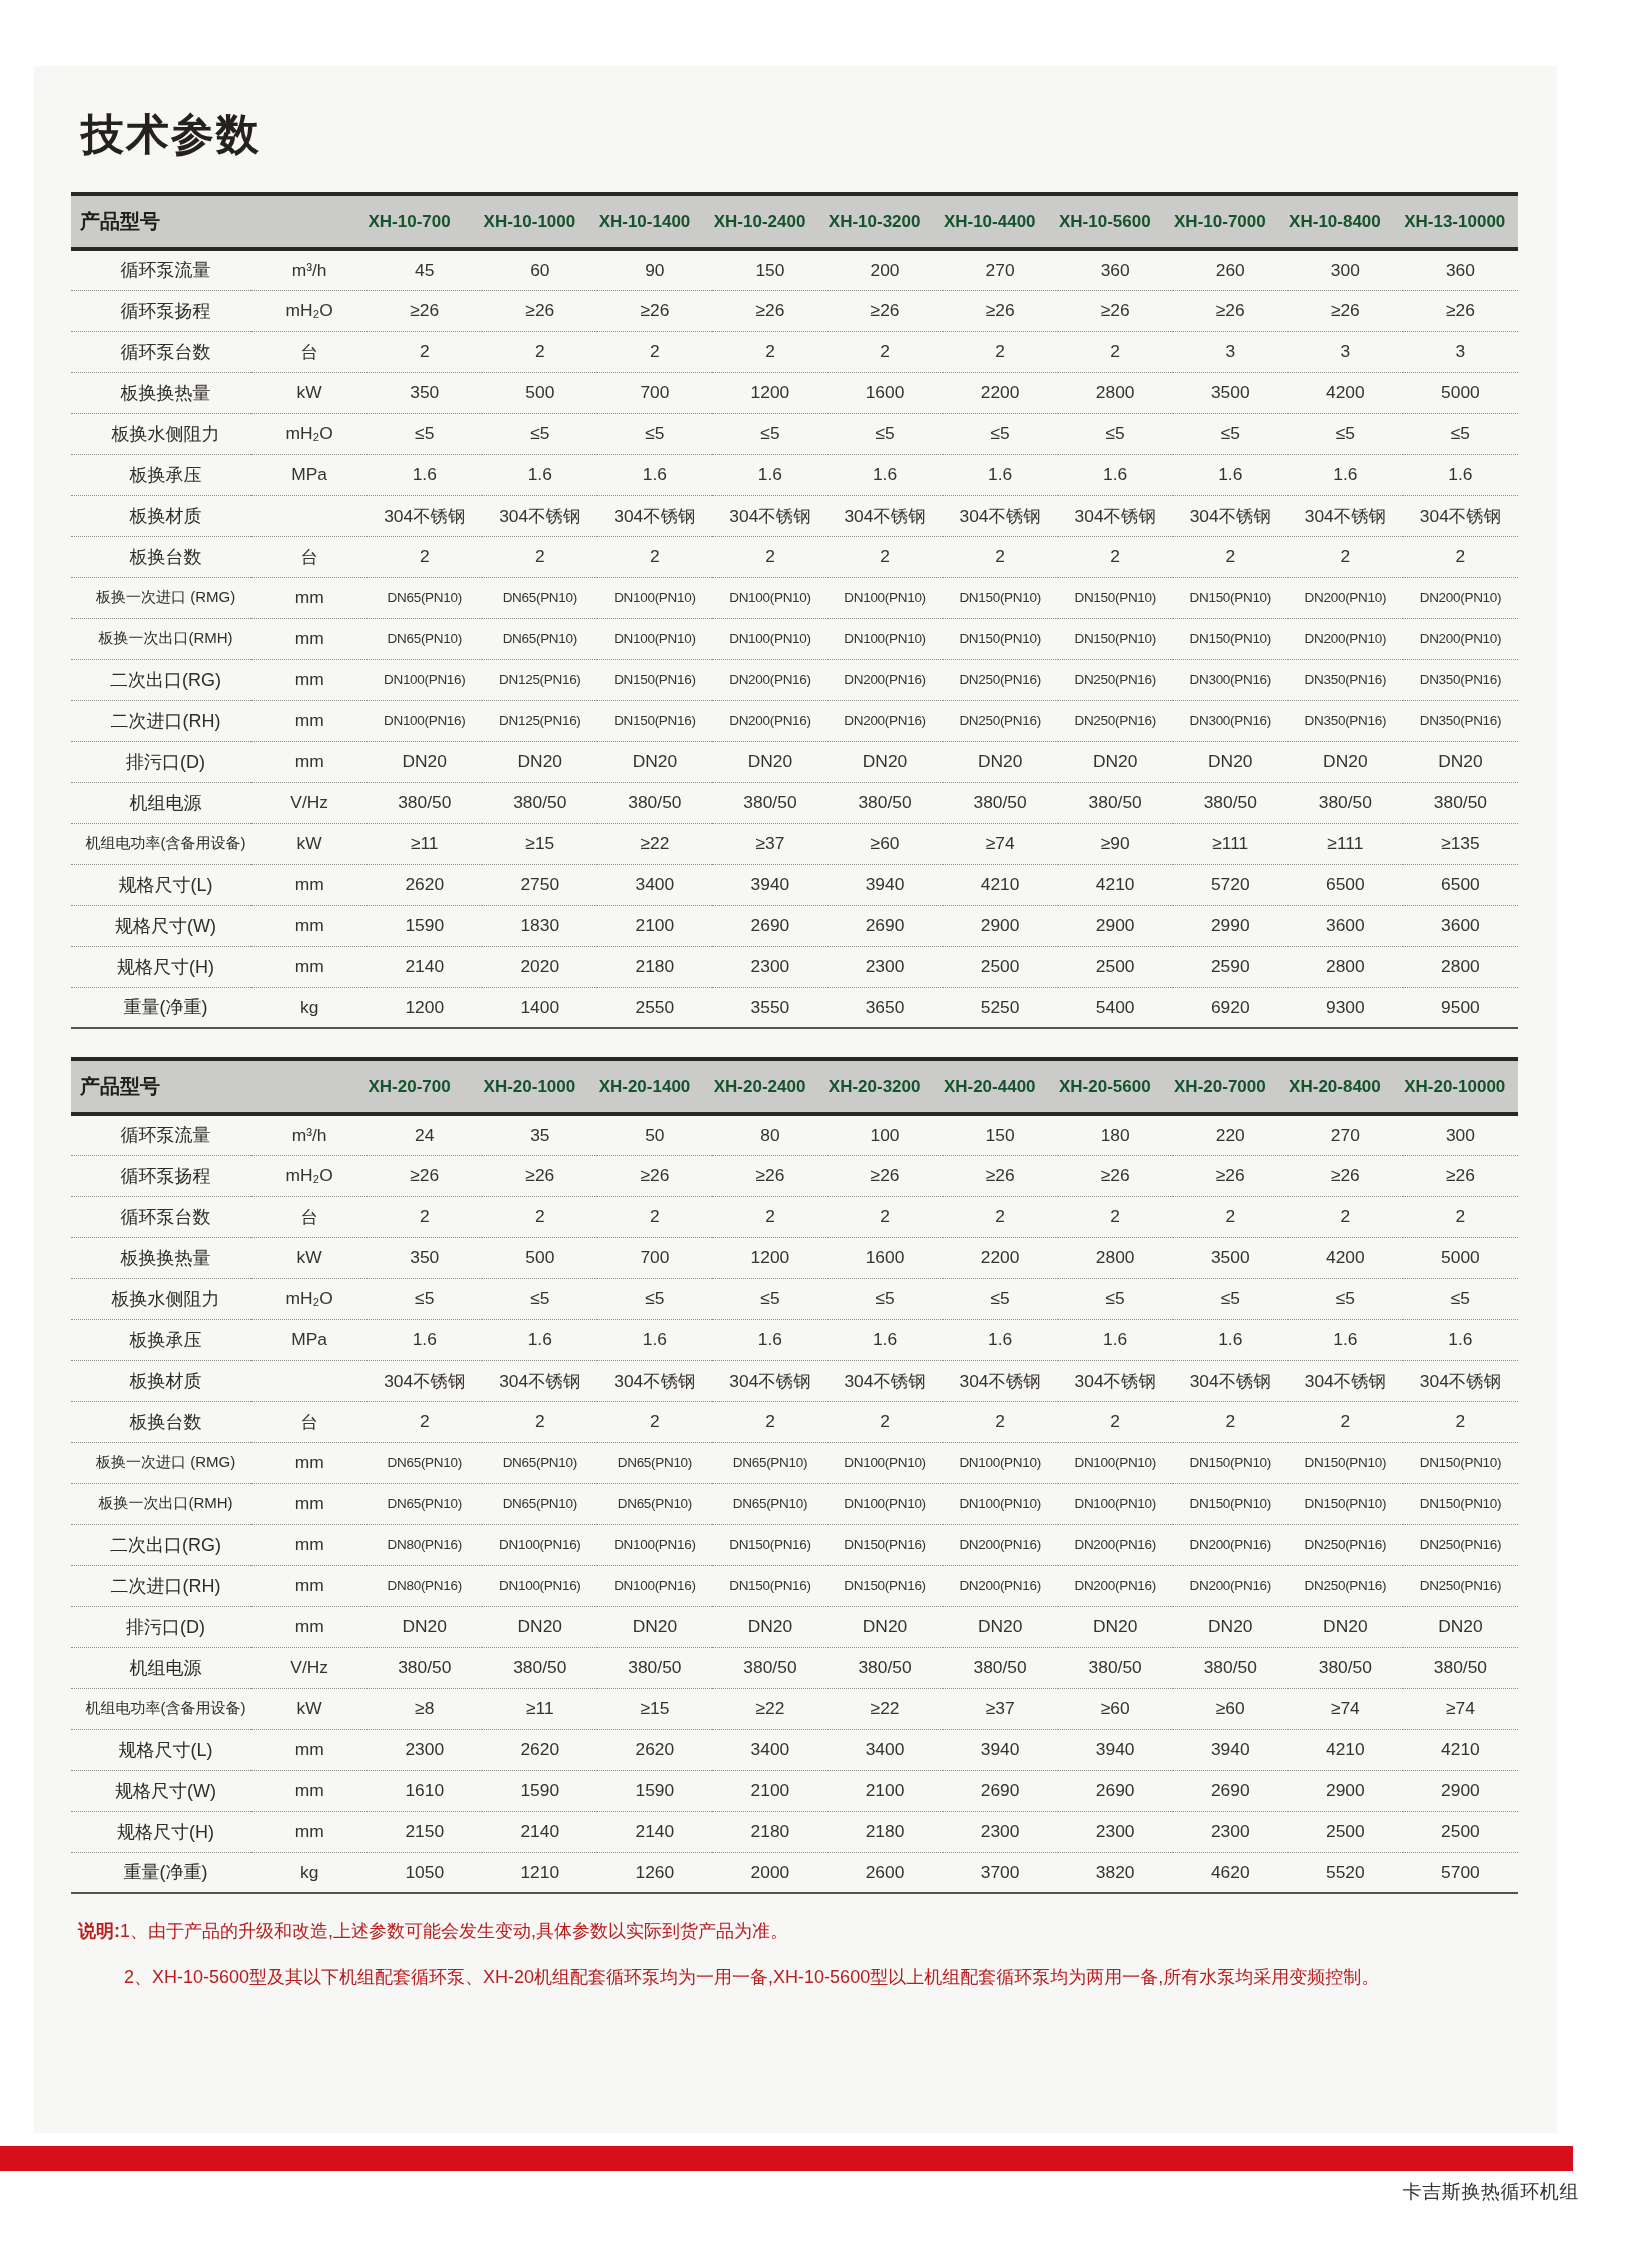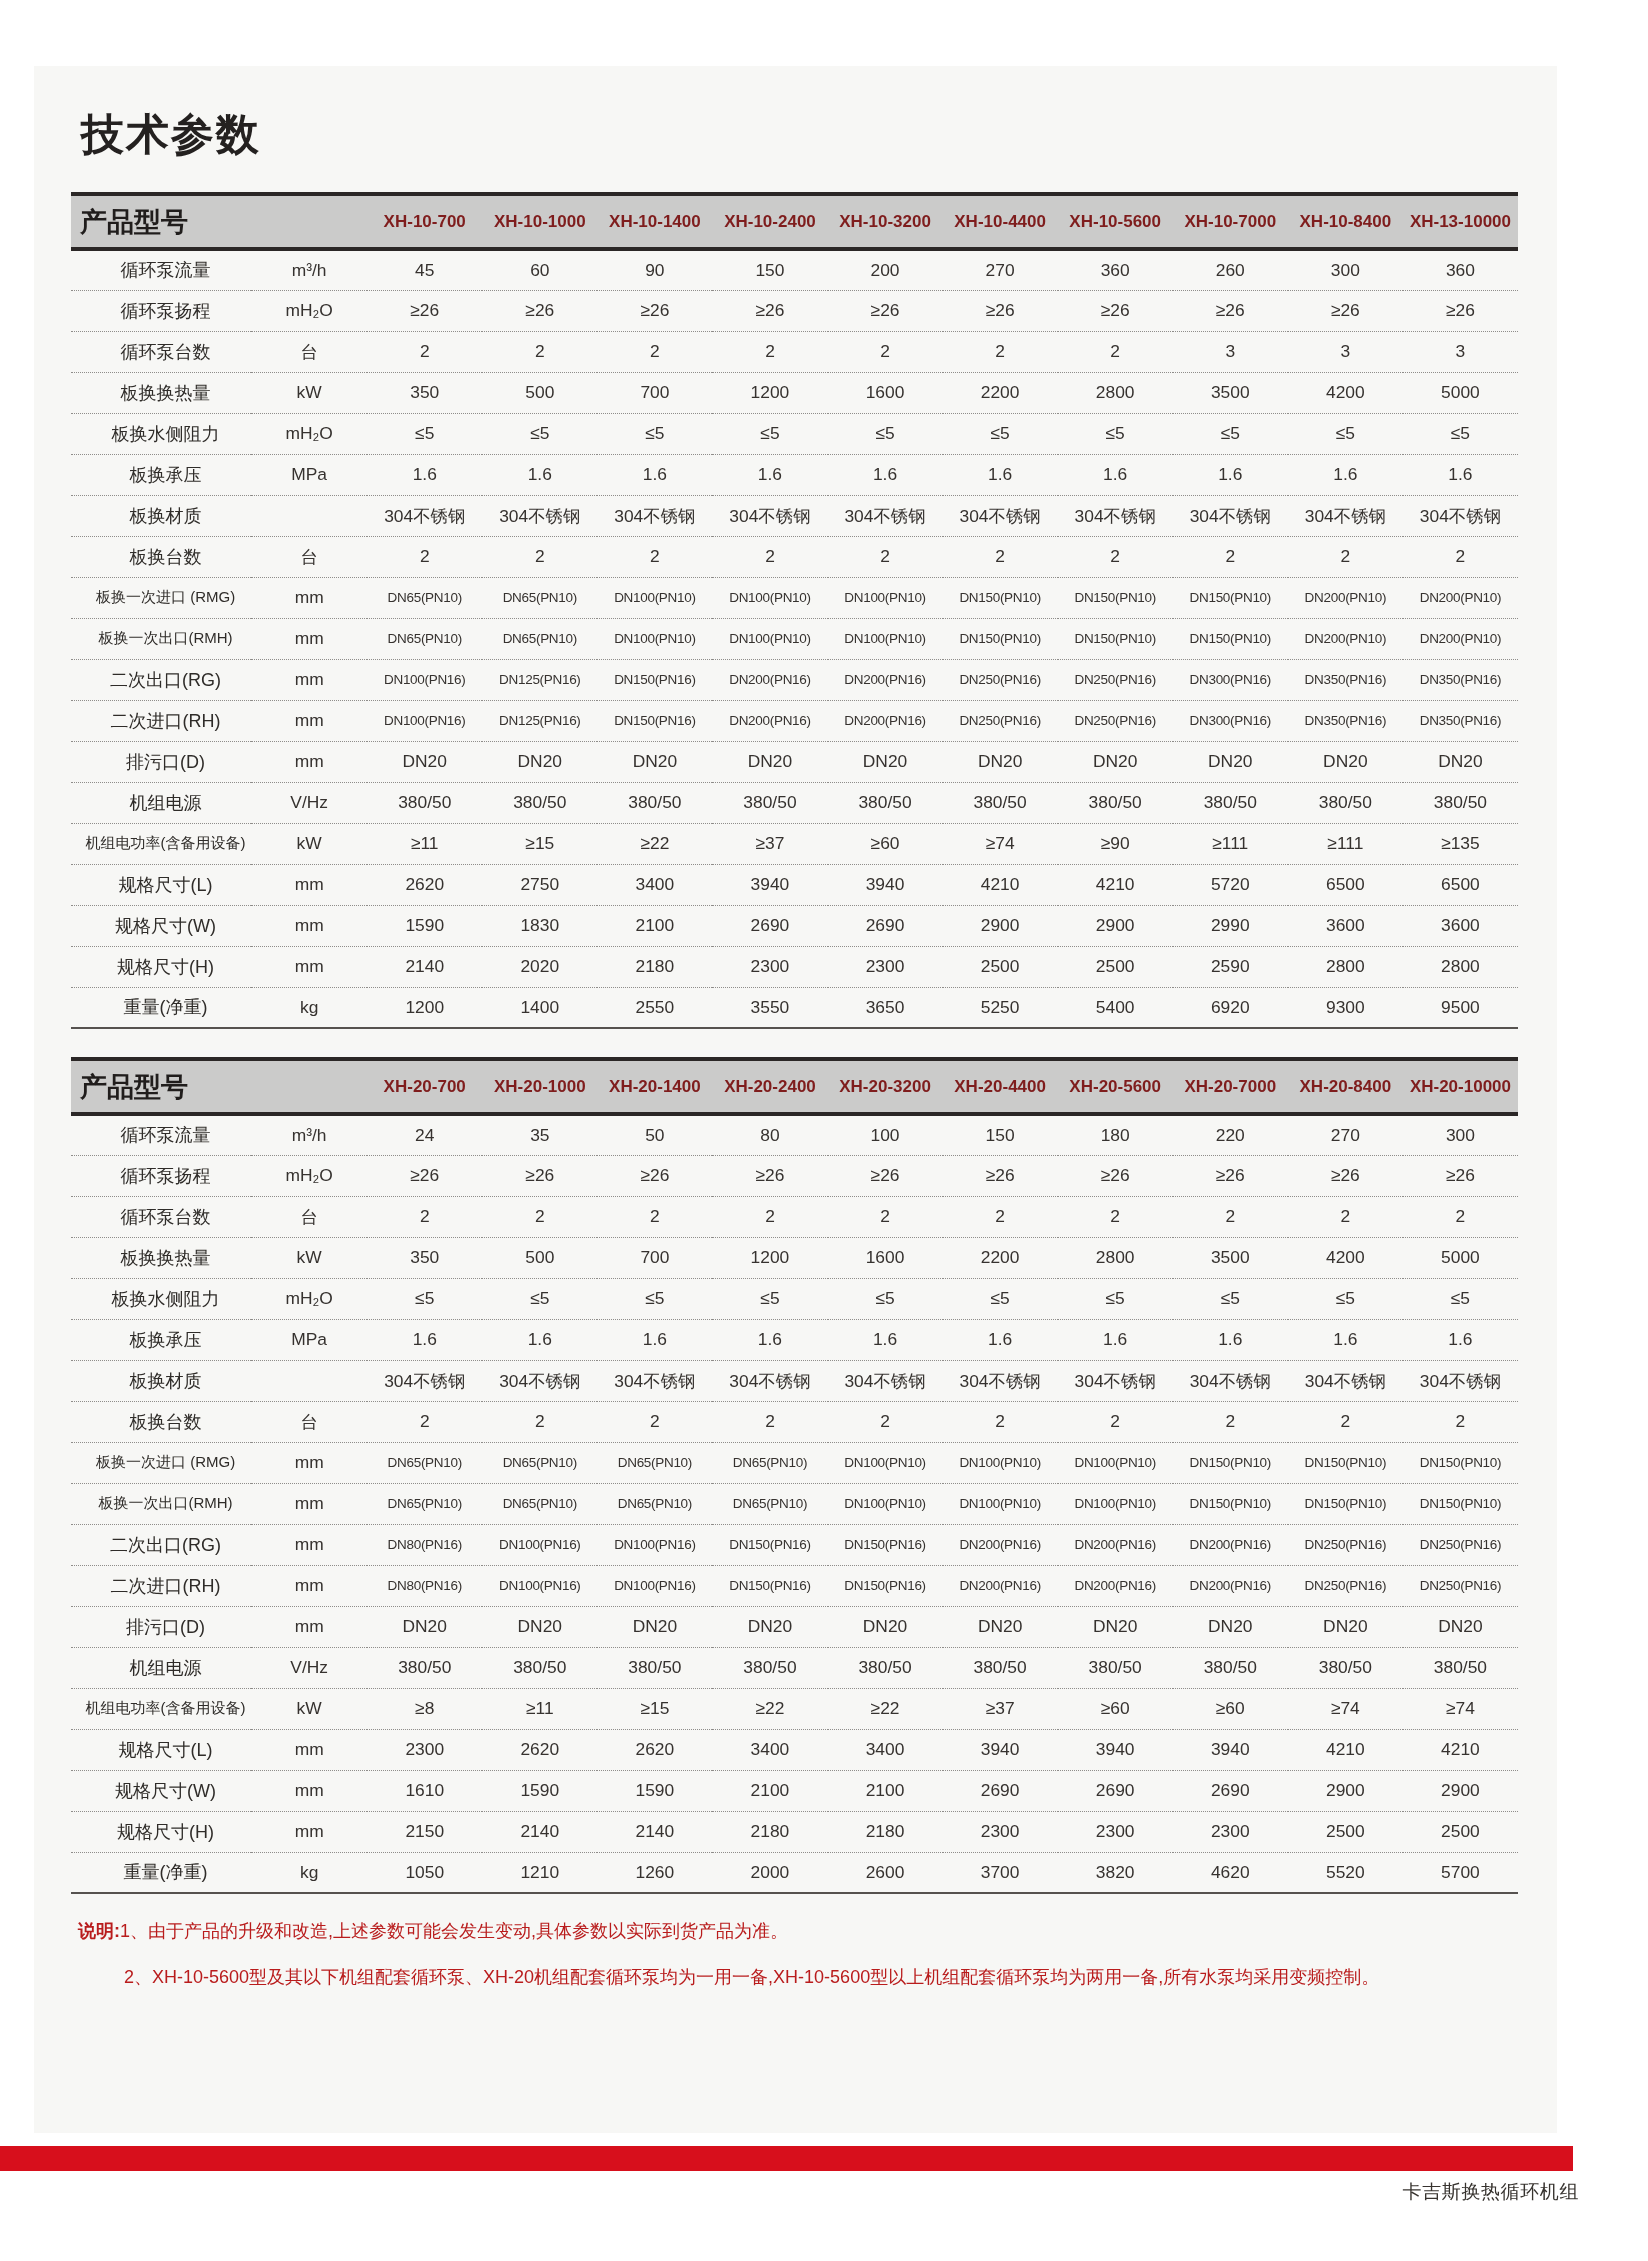--- a/index.html
+++ b/index.html
@@ -34,29 +34,29 @@
   }
   table.spec thead tr {
     background: #cbcbca;
     border-top: 4.5px solid #2b2726;
     border-bottom: 4.5px solid #2b2726;
     height: 55px;
   }
   th.header-label {
     text-align: left;
     padding-left: 9px;
-    font-size: 27px;
+    font-size: 20px;
     font-weight: bold;
     color: #201d1c;
   }
   th.model {
-    text-align: center;
+    text-align: left;
     font-size: 17px;
     font-weight: bold;
-    color: #7f1d1d;
+    color: #14532d;
     padding: 0 1.3px;
   }
   table.spec tbody tr {
     height: 41px;
     border-bottom: 1.3px dotted #8f8d8a;
   }
   table.spec tbody tr:last-child {
     border-bottom: 2.6px solid #56524f;
   }
   td.label {

